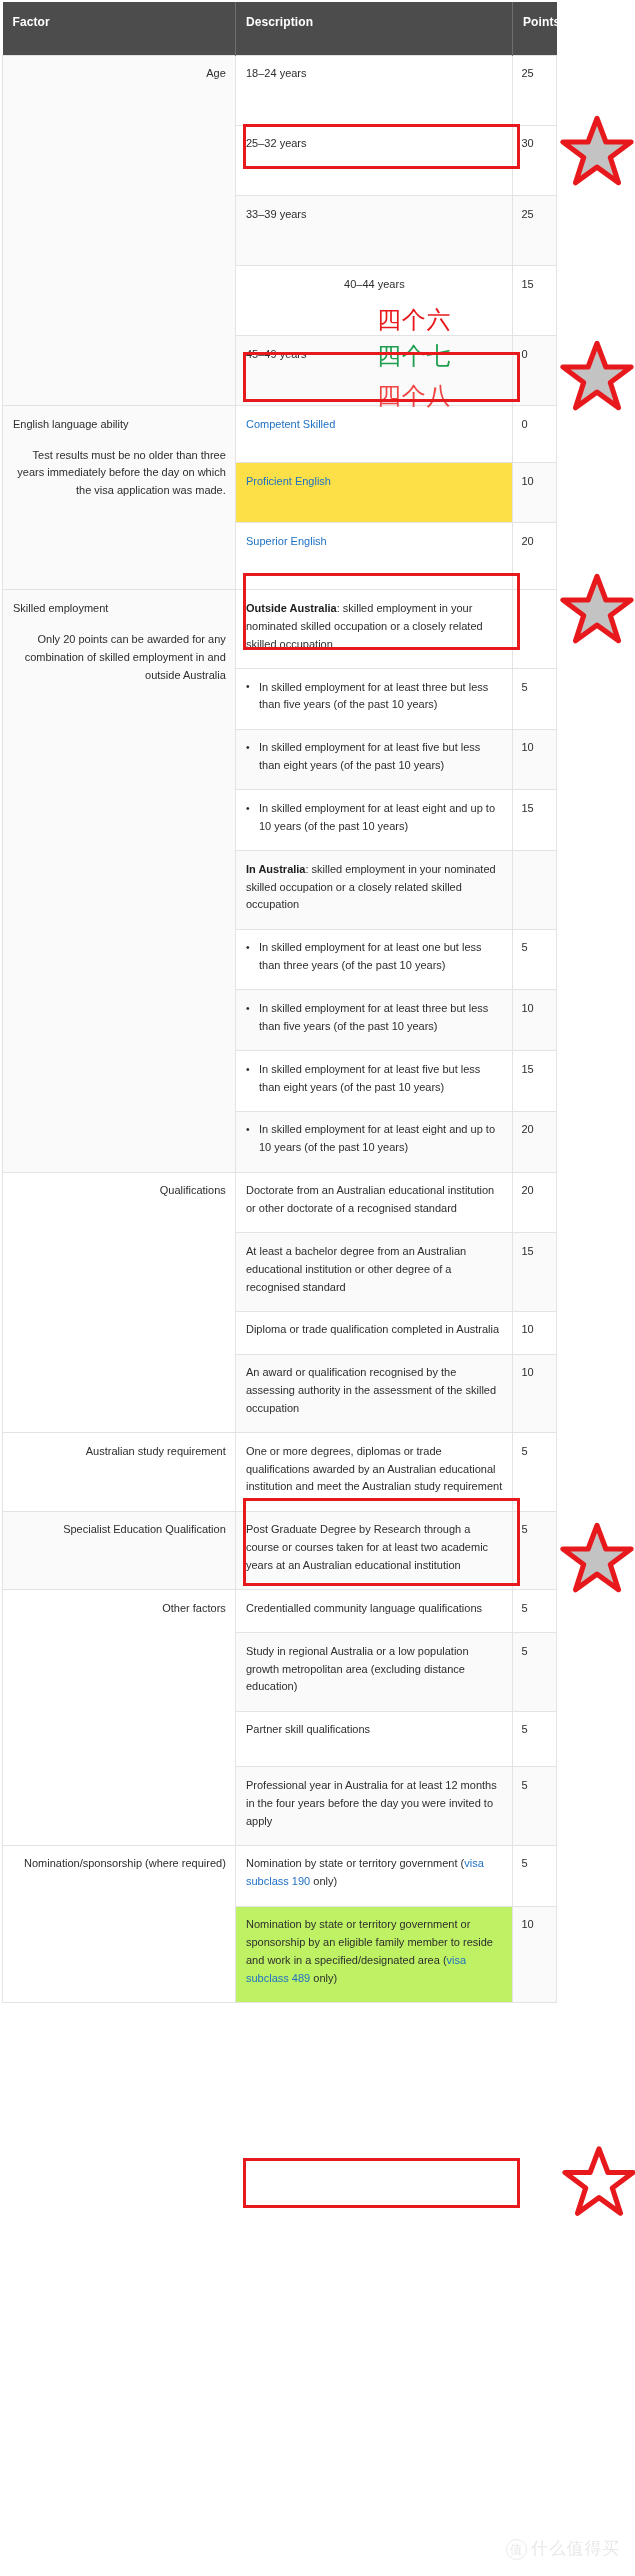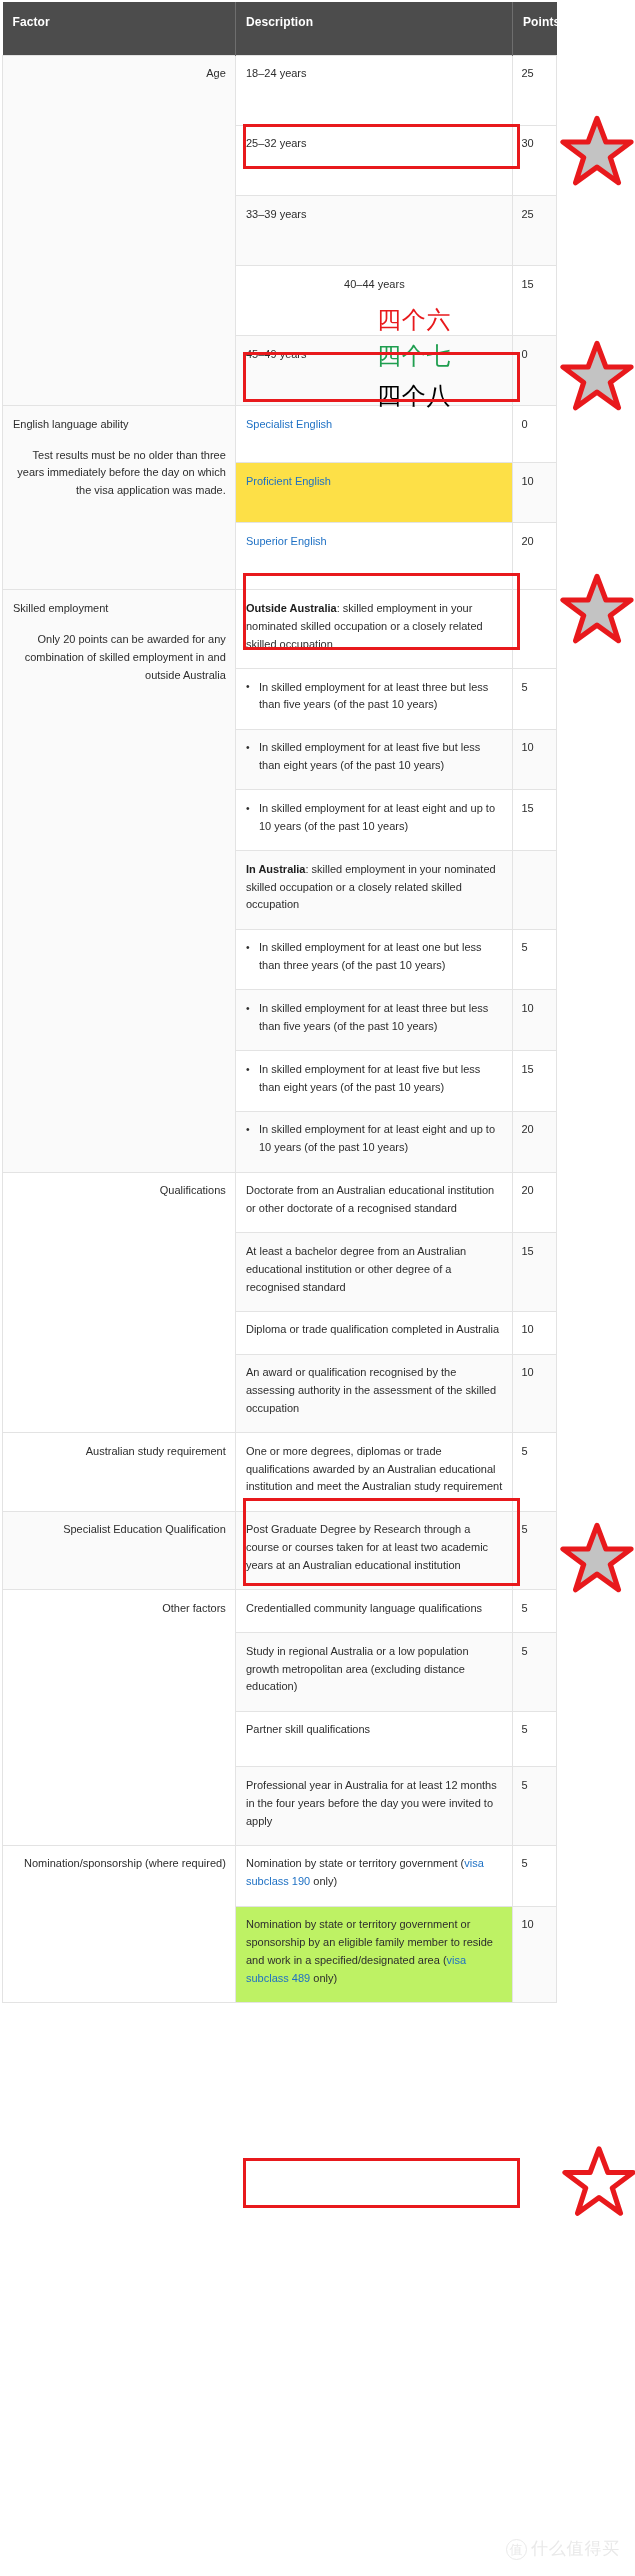--- a/index.html
+++ b/index.html
@@ -176,21 +176,21 @@
         </td>
         <td class="points-cell" style="background:#fafafa;">0</td>
       </tr>
 
       <tr>
         <td class="factor-cell" rowspan="3">
           <p>English language ability</p>
           <p>Test results must be no older than three years immediately before the day on which the visa application was made.</p>
         </td>
         <td class="desc-cell" style="height:32px;">
-          <span class="lnk">Specialist English</span>
+          <span class="lnk">Competent Skilled</span>
         </td>
         <td class="points-cell">0</td>
       </tr>
       <tr>
         <td class="desc-cell" style="height:35px;background:#fde047;">
           <span class="lnk">Proficient English</span>
         </td>
         <td class="points-cell" style="background:#fafafa;">10</td>
       </tr>
       <tr>
@@ -378,21 +378,21 @@
 
     <div class="hl-box" style="left:243px; top:124px; width:277px; height:45px;"></div>
     <div class="star" style="left:560px; top:115px;">
       <svg width="74" height="71" viewBox="0 0 100 95">
         <polygon points="50,4 62,36 96,36 68,57 79,91 50,70 21,91 32,57 4,36 38,36" fill="#c3c3c3" stroke="#e8191c" stroke-width="7" stroke-linejoin="round"></polygon>
       </svg>
     </div>
 
     <div class="cn" style="left:377px; top:304px; color:#e8191c;">四个六</div>
     <div class="cn" style="left:377px; top:340px; color:#1f9e4f;">四个七</div>
-    <div class="cn" style="left:377px; top:380px; color:#000000;">四个八</div>
+    <div class="cn" style="left:377px; top:380px; color:#ef4444;">四个八</div>
 
     <div class="hl-box" style="left:243px; top:352px; width:277px; height:50px;"></div>
     <div class="star" style="left:560px; top:340px;">
       <svg width="74" height="71" viewBox="0 0 100 95">
         <polygon points="50,4 62,36 96,36 68,57 79,91 50,70 21,91 32,57 4,36 38,36" fill="#c3c3c3" stroke="#e8191c" stroke-width="7" stroke-linejoin="round"></polygon>
       </svg>
     </div>
 
     <div class="hl-box" style="left:243px; top:573px; width:277px; height:77px;"></div>
     <div class="star" style="left:560px; top:573px;">

